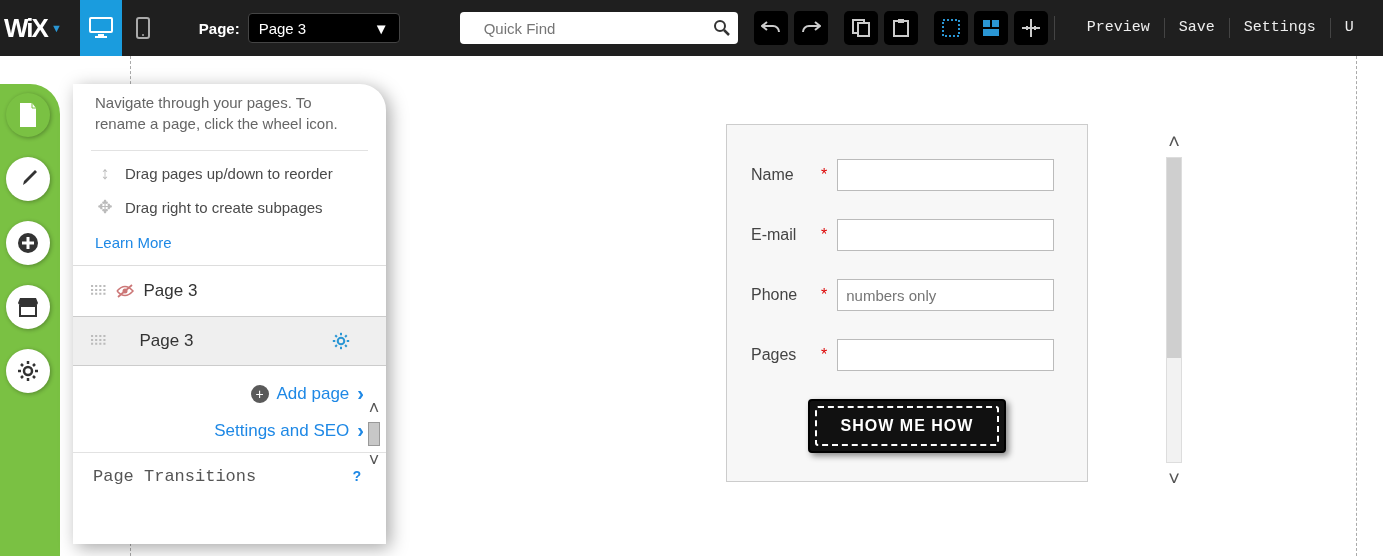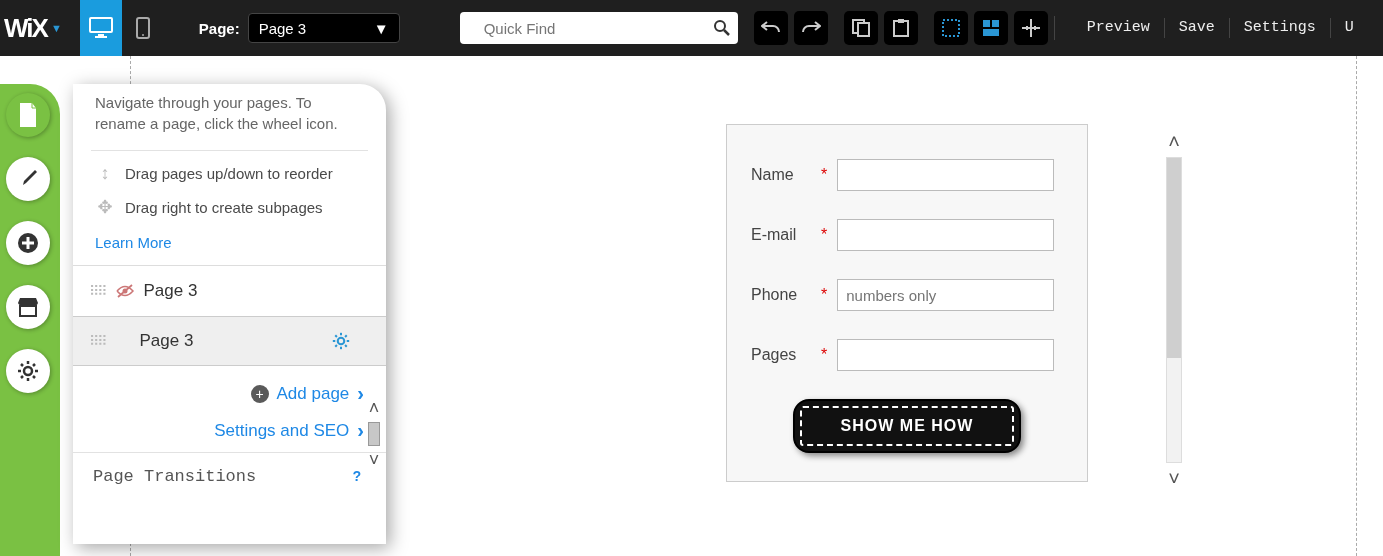--- a/index.html
+++ b/index.html
@@ -65,21 +65,21 @@
     .guide { position: absolute; top: 56px; width: 1px; bottom: 0; border-left: 1px dashed #aaa; }
     .guide.l { left: 130px; }
     .guide.r { left: 1356px; }
 
     
     .form-wrap { position: absolute; left: 726px; top: 124px; width: 362px; height: 358px; border: 1px solid #ccc; background: #f7f7f7; padding: 34px 24px 22px; }
     .frow { display: flex; align-items: center; margin-bottom: 28px; }
     .flabel { width: 60px; color: #444; font-size: 16px; }
     .req { color: #d00; margin: 0 10px; }
     .finput { flex: 0 0 200px; height: 32px; border: 1px solid #bbb; background: #fff; padding: 8px 8px; font-size: 15px; color: #777; }
-    .show-btn { width: 228px; height: 54px; margin: 4px auto 0; background: #111; border: 2px solid #000; border-radius: 16px; color: #fff; font-weight: 800; letter-spacing: 1px; font-size: 16px; display: flex; align-items: center; justify-content: center; cursor: pointer; position: relative; box-shadow: 3px 3px 6px rgba(0,0,0,.45); }
+    .show-btn { width: 198px; height: 54px; margin: 4px auto 0; background: #111; border: 2px solid #000; border-radius: 4px; color: #fff; font-weight: 800; letter-spacing: 1px; font-size: 16px; display: flex; align-items: center; justify-content: center; cursor: pointer; position: relative; box-shadow: 3px 3px 6px rgba(0,0,0,.45); }
     .show-btn::before { content: ''; position: absolute; inset: 5px; border: 2px dashed #fff; border-radius: 3px; pointer-events: none; }
 
     
     .rsb { position: absolute; top: 130px; left: 1162px; width: 24px; height: 360px; display: flex; flex-direction: column; align-items: center; justify-content: space-between; }
     .rsb .arrow { font-size: 20px; color: #555; cursor: pointer; }
     .rsb .track { flex: 1; width: 16px; background: #f2f2f2; margin: 4px 0; position: relative; border: 1px solid #ddd; }
     .rsb .thumb { position: absolute; top: 0; left: 0; right: 0; height: 200px; background: #cfcfcf; }
 
     svg { display: block; }
   </style>

